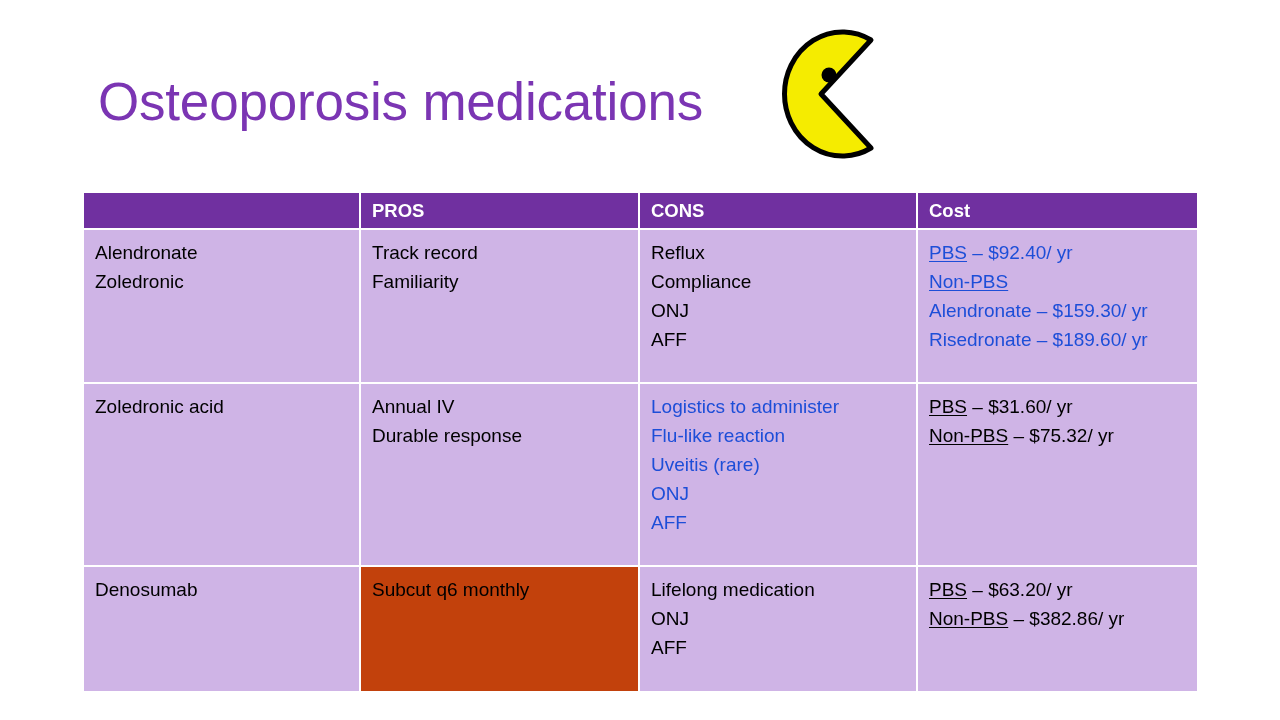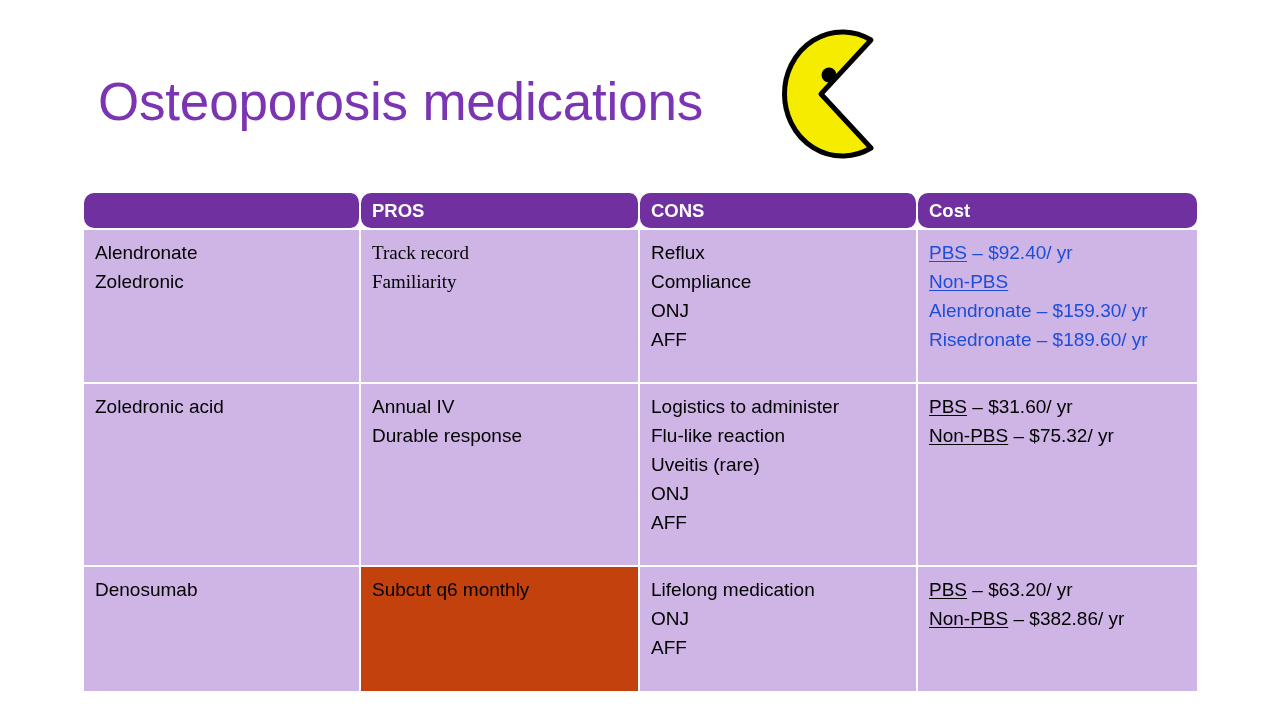--- a/index.html
+++ b/index.html
@@ -75,21 +75,20 @@
     background: #7030A0;
     color: #ffffff;
     font-size: 18.5px;
     font-weight: bold;
     height: 35px;
     line-height: 35px;
     padding-left: 11px;
     border-right: 2px solid #ffffff;
     box-sizing: border-box;
     white-space: nowrap;
-    border-radius: 10px;
   }
   #med-table thead th:last-child { border-right: 0; margin-left: 36px; }
 
   #med-table tbody td {
     background: #CFB4E6;
     color: #000000;
     font-size: 19px;
     line-height: 29px;
     padding: 8px 26px 6px 11px;
     border-right: 2px solid #ffffff;
@@ -133,21 +132,21 @@
         <th style="background: rgb(112, 48, 160); color: rgb(255, 255, 255); border-right-color: rgb(255, 255, 255);">CONS</th>
         <th style="background: rgb(112, 48, 160); color: rgb(255, 255, 255); border-right-color: rgb(255, 255, 255);">Cost</th>
       </tr>
     </thead>
     <tbody>
       <tr class="r1">
         <td style="background: rgb(207, 180, 230); color: rgb(0, 0, 0); border-right-color: rgb(255, 255, 255); border-top-color: rgb(255, 255, 255);">
             <span class="cell-line">Alendronate</span>
             <span class="cell-line">Zoledronic</span>
           </td>
-        <td style="background: rgb(207, 180, 230); color: rgb(0, 0, 0); border-right-color: rgb(255, 255, 255); border-top-color: rgb(255, 255, 255); font-family: Liberation Serif, serif;">
+        <td style="background: rgb(207, 180, 230); color: rgb(0, 0, 0); border-right-color: rgb(255, 255, 255); border-top-color: rgb(255, 255, 255);">
             <span class="cell-line">Track record</span>
             <span class="cell-line">Familiarity</span>
           </td>
         <td style="background: rgb(207, 180, 230); color: rgb(0, 0, 0); border-right-color: rgb(255, 255, 255); border-top-color: rgb(255, 255, 255);">
             <span class="cell-line">Reflux</span>
             <span class="cell-line">Compliance</span>
             <span class="cell-line">ONJ</span>
             <span class="cell-line">AFF</span>
           </td>
         <td style="background: rgb(207, 180, 230); color: #1d4ed8; border-right-color: rgb(255, 255, 255); border-top-color: rgb(255, 255, 255);">
@@ -158,21 +157,21 @@
           </td>
       </tr>
       <tr class="r2">
         <td style="background: rgb(207, 180, 230); color: rgb(0, 0, 0); border-right-color: rgb(255, 255, 255); border-top-color: rgb(255, 255, 255);">
             <span class="cell-line">Zoledronic acid</span>
           </td>
         <td style="background: rgb(207, 180, 230); color: rgb(0, 0, 0); border-right-color: rgb(255, 255, 255); border-top-color: rgb(255, 255, 255);">
             <span class="cell-line">Annual IV</span>
             <span class="cell-line">Durable response</span>
           </td>
-        <td style="background: rgb(207, 180, 230); color: #000000; border-right-color: rgb(255, 255, 255); border-top-color: rgb(255, 255, 255);">
+        <td style="background: rgb(207, 180, 230); color: #1d4ed8; border-right-color: rgb(255, 255, 255); border-top-color: rgb(255, 255, 255);">
             <span class="cell-line">Logistics to administer</span>
             <span class="cell-line">Flu-like reaction</span>
             <span class="cell-line">Uveitis (rare)</span>
             <span class="cell-line">ONJ</span>
             <span class="cell-line">AFF</span>
           </td>
         <td style="background: rgb(207, 180, 230); color: rgb(0, 0, 0); border-right-color: rgb(255, 255, 255); border-top-color: rgb(255, 255, 255);">
             <span class="cell-line"><span class="u">PBS</span><span> – $31.60/ yr</span></span>
             <span class="cell-line"><span class="u">Non-PBS</span><span> – $75.32/ yr</span></span>
           </td>

